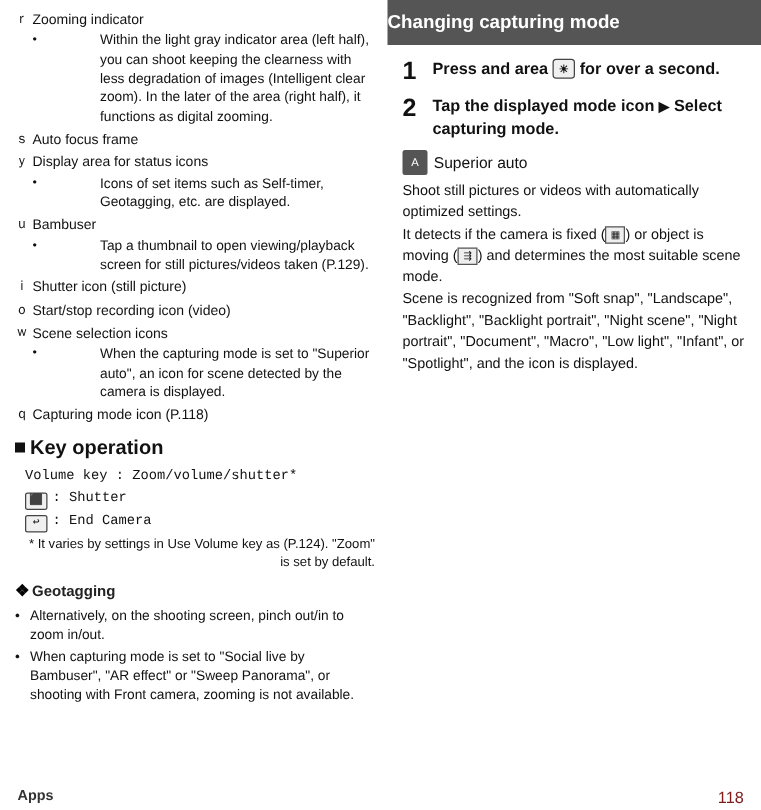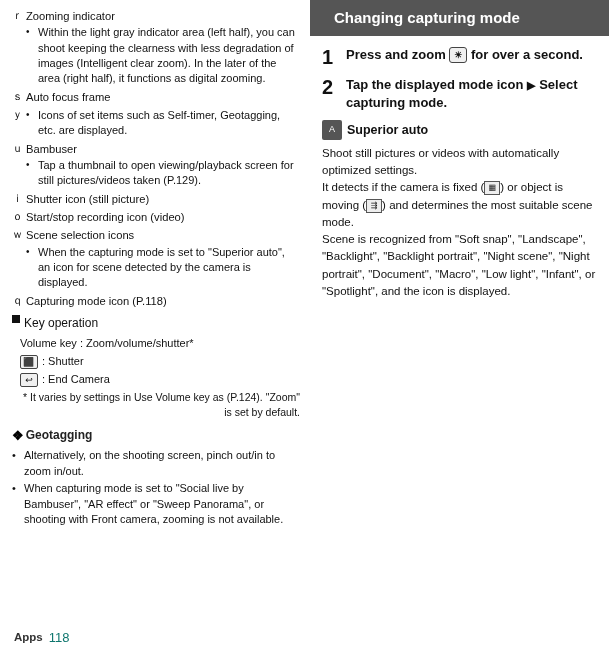--- a/index.html
+++ b/index.html
@@ -38,46 +38,48 @@
       display: flex;
       margin-top: 1px;
     }
     .left-col .item-text .sub-bullet {
       min-width: 12px;
       font-size: 10px;
     }
     .left-col .item-text .sub-text {
       font-size: 11px;
       line-height: 1.4;
+      margin-left: 42px;
     }
 
     .section-title {
-      font-weight: normal;
-      font-size: 12px;
+      font-weight: bold;
+      font-size: 16px;
       margin: 6px 0 3px 0;
       display: flex;
-      align-items: flex-start;
+      align-items: center;
       gap: 4px;
     }
     .section-title .rect-icon {
       display: inline-block;
       width: 8px;
       height: 8px;
       background: #111;
     }
 
     .key-block {
       margin: 4px 0 4px 8px;
     }
     .key-line {
       display: flex;
-      align-items: center;
+      align-items: flex-end;
       gap: 4px;
       margin-bottom: 2px;
       font-size: 11px;
+      font-family: Liberation Mono, monospace;
     }
     .key-icon {
       display: inline-flex;
       align-items: center;
       justify-content: center;
       width: 18px;
       height: 14px;
       border: 1px solid #444;
       border-radius: 2px;
       font-size: 9px;
@@ -118,21 +120,21 @@
       width: 299px;
       display: flex;
       flex-direction: column;
     }
 
     .right-header {
       background: #555;
       color: #fff;
       font-size: 15px;
       font-weight: bold;
-      padding: 8px 24px;
+      padding: 8px 0;
       line-height: 1.3;
     }
 
     .right-content {
       padding: 10px 12px;
       flex: 1;
       font-size: 11.5px;
       line-height: 1.45;
       color: #111;
     }
@@ -183,50 +185,50 @@
       background: #555;
       display: inline-flex;
       align-items: center;
       justify-content: center;
       color: white;
       font-size: 9px;
       border-radius: 2px;
     }
     .superior-label {
       font-size: 12.5px;
-      font-weight: bold;
+      font-weight: normal;
     }
 
     .description-text {
       font-size: 11.5px;
       line-height: 1.5;
       color: #111;
     }
 
     
     .footer {
       position: absolute;
       bottom: 0;
       right: 0;
       width: 609px;
       height: 22px;
       display: flex;
       align-items: center;
-      justify-content: flex-start;
+      justify-content: space-between;
       padding: 0 14px;
       font-size: 11.5px;
       color: #333;
     }
     .footer-apps {
       font-weight: bold;
       margin-right: 6px;
     }
     .footer-num {
       font-size: 13px;
-      color: #0f766e;
+      color: #7f1d1d;
     }
   </style>
 </head>
 <body>
 
 <div class="left-col">
 
   <div class="item-row">
     <span class="item-label">ｒ</span>
     <div class="item-text">
@@ -241,20 +243,21 @@
   <div class="item-row">
     <span class="item-label">ｓ</span>
     <div class="item-text">
       <span>Auto focus frame</span>
     </div>
   </div>
 
   <div class="item-row">
     <span class="item-label">ｙ</span>
     <div class="item-text">
+      <span>Display area for status icons</span>
       <div class="sub">
         <span class="sub-bullet">•</span>
         <span class="sub-text">Icons of set items such as Self-timer, Geotagging, etc. are displayed.</span>
       </div>
     </div>
   </div>
 
   <div class="item-row">
     <span class="item-label">ｕ</span>
     <div class="item-text">
@@ -335,21 +338,21 @@
 
 <div class="right-col">
   <div class="right-header">
     <span>Changing capturing mode</span>
   </div>
   <div class="right-content">
 
     <div class="step-row">
       <span class="step-num">1</span>
       <div class="step-text">
-        <span>Press and zoom</span>
+        <span>Press and area</span>
         <span class="btn-icon">☀</span>
         <span>for over a second.</span>
       </div>
     </div>
 
     <div class="step-row">
       <span class="step-num">2</span>
       <div class="step-text">
         <span>Tap the displayed mode icon</span>
         <span class="arrow-icon">▶</span>

